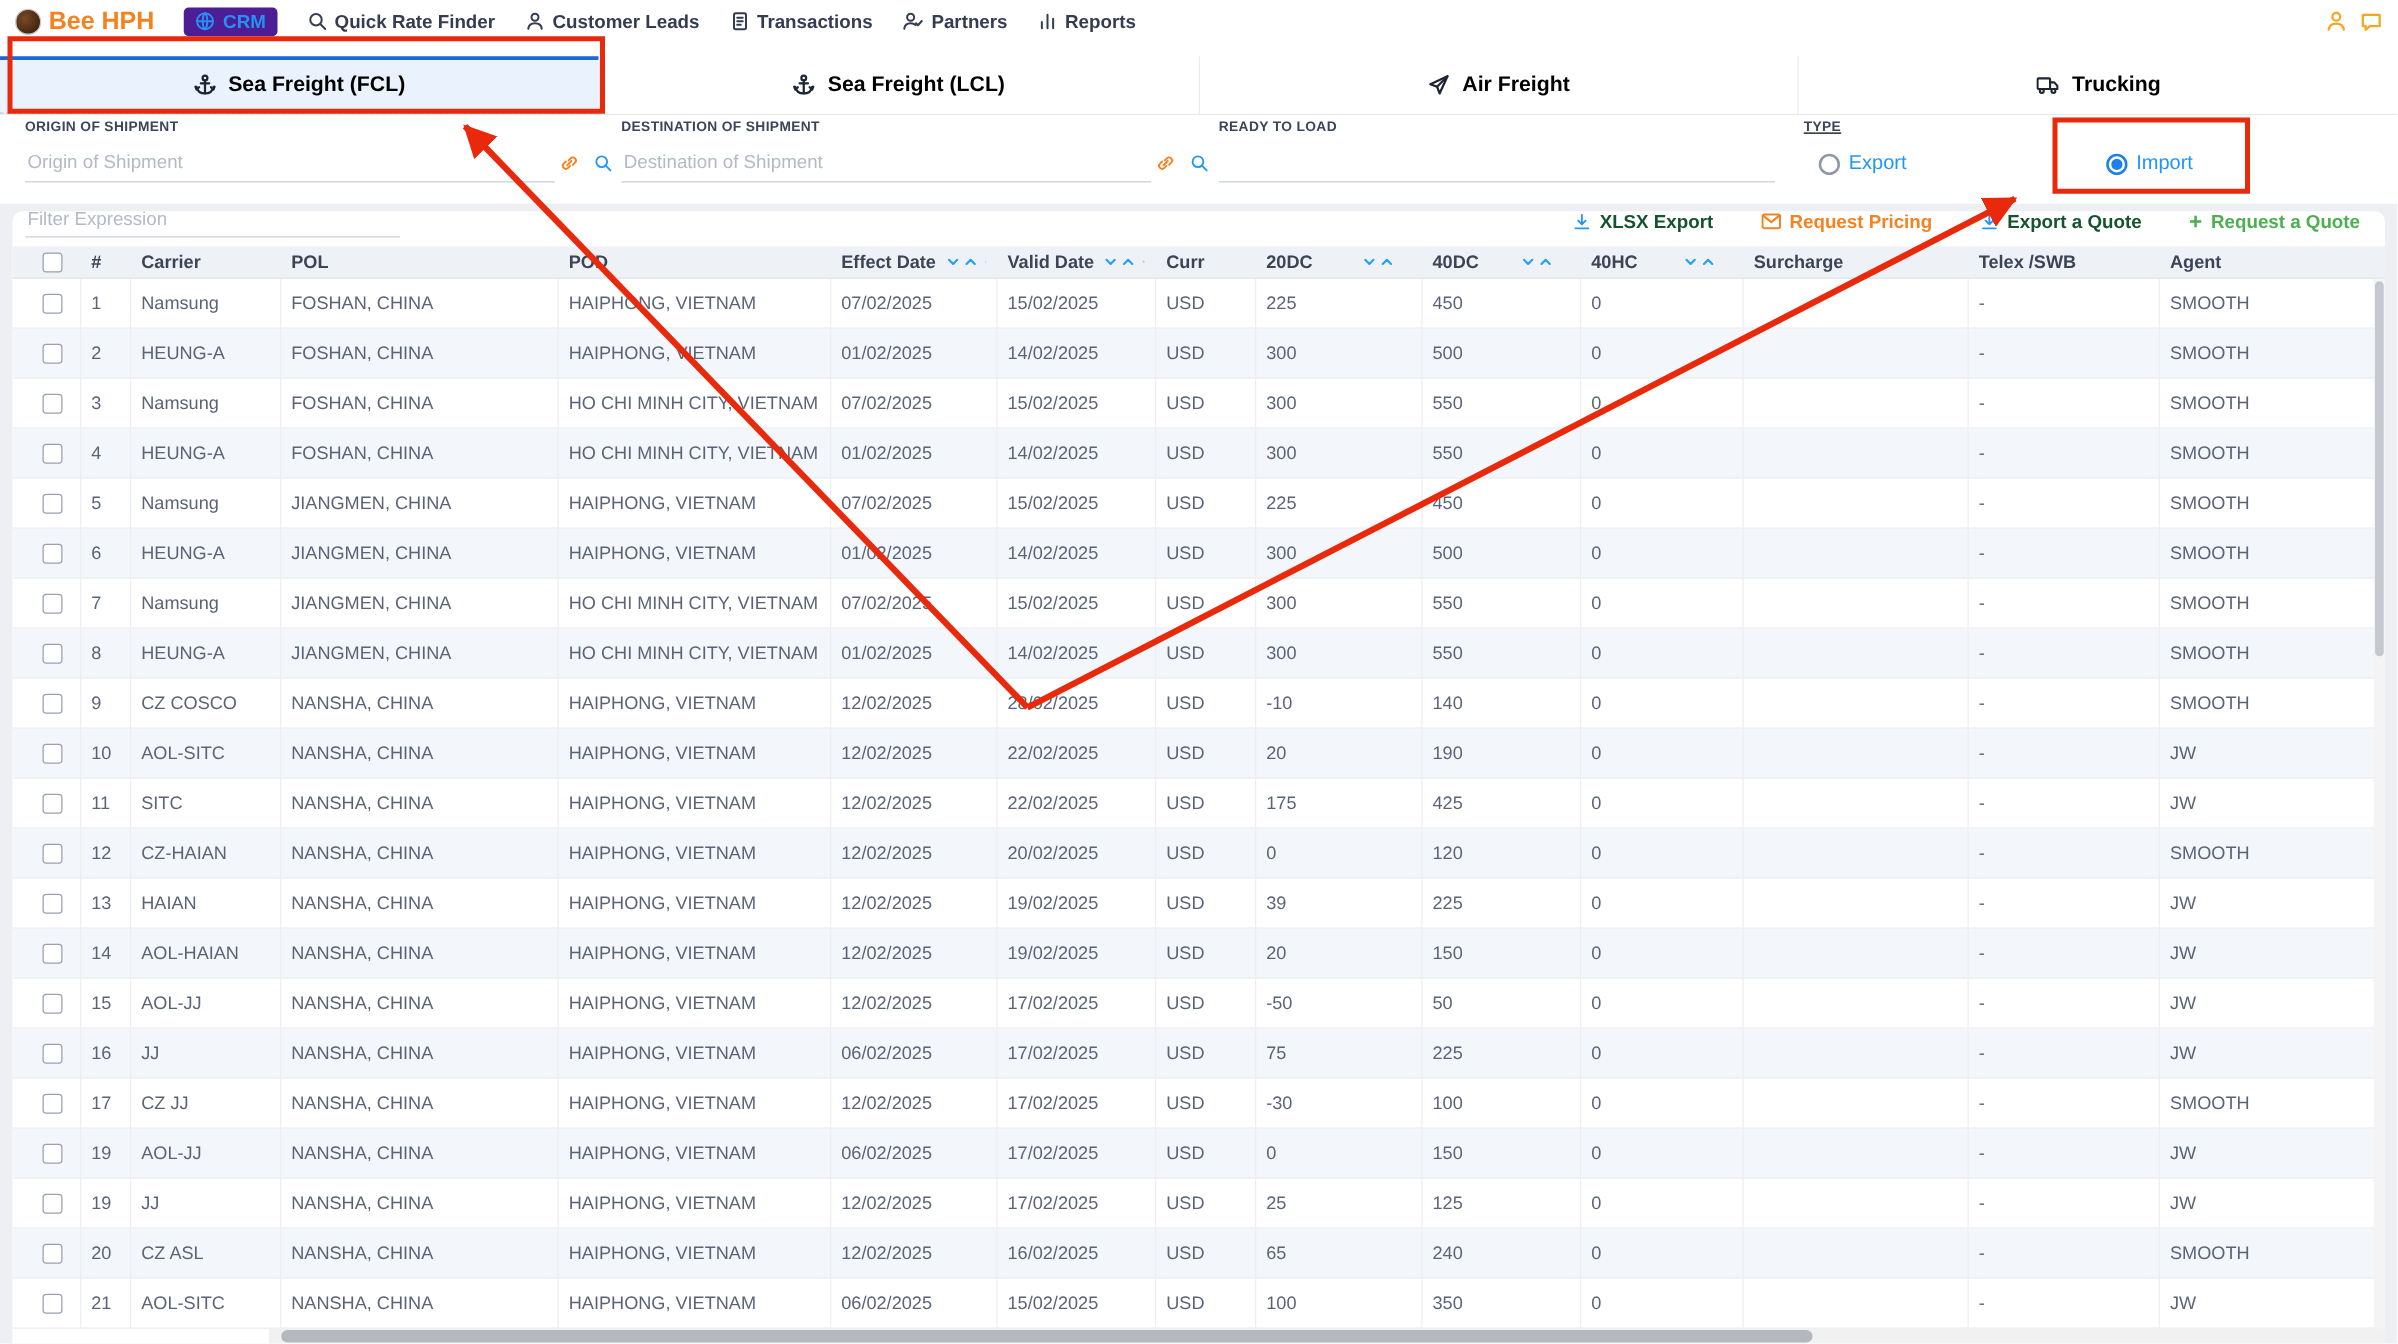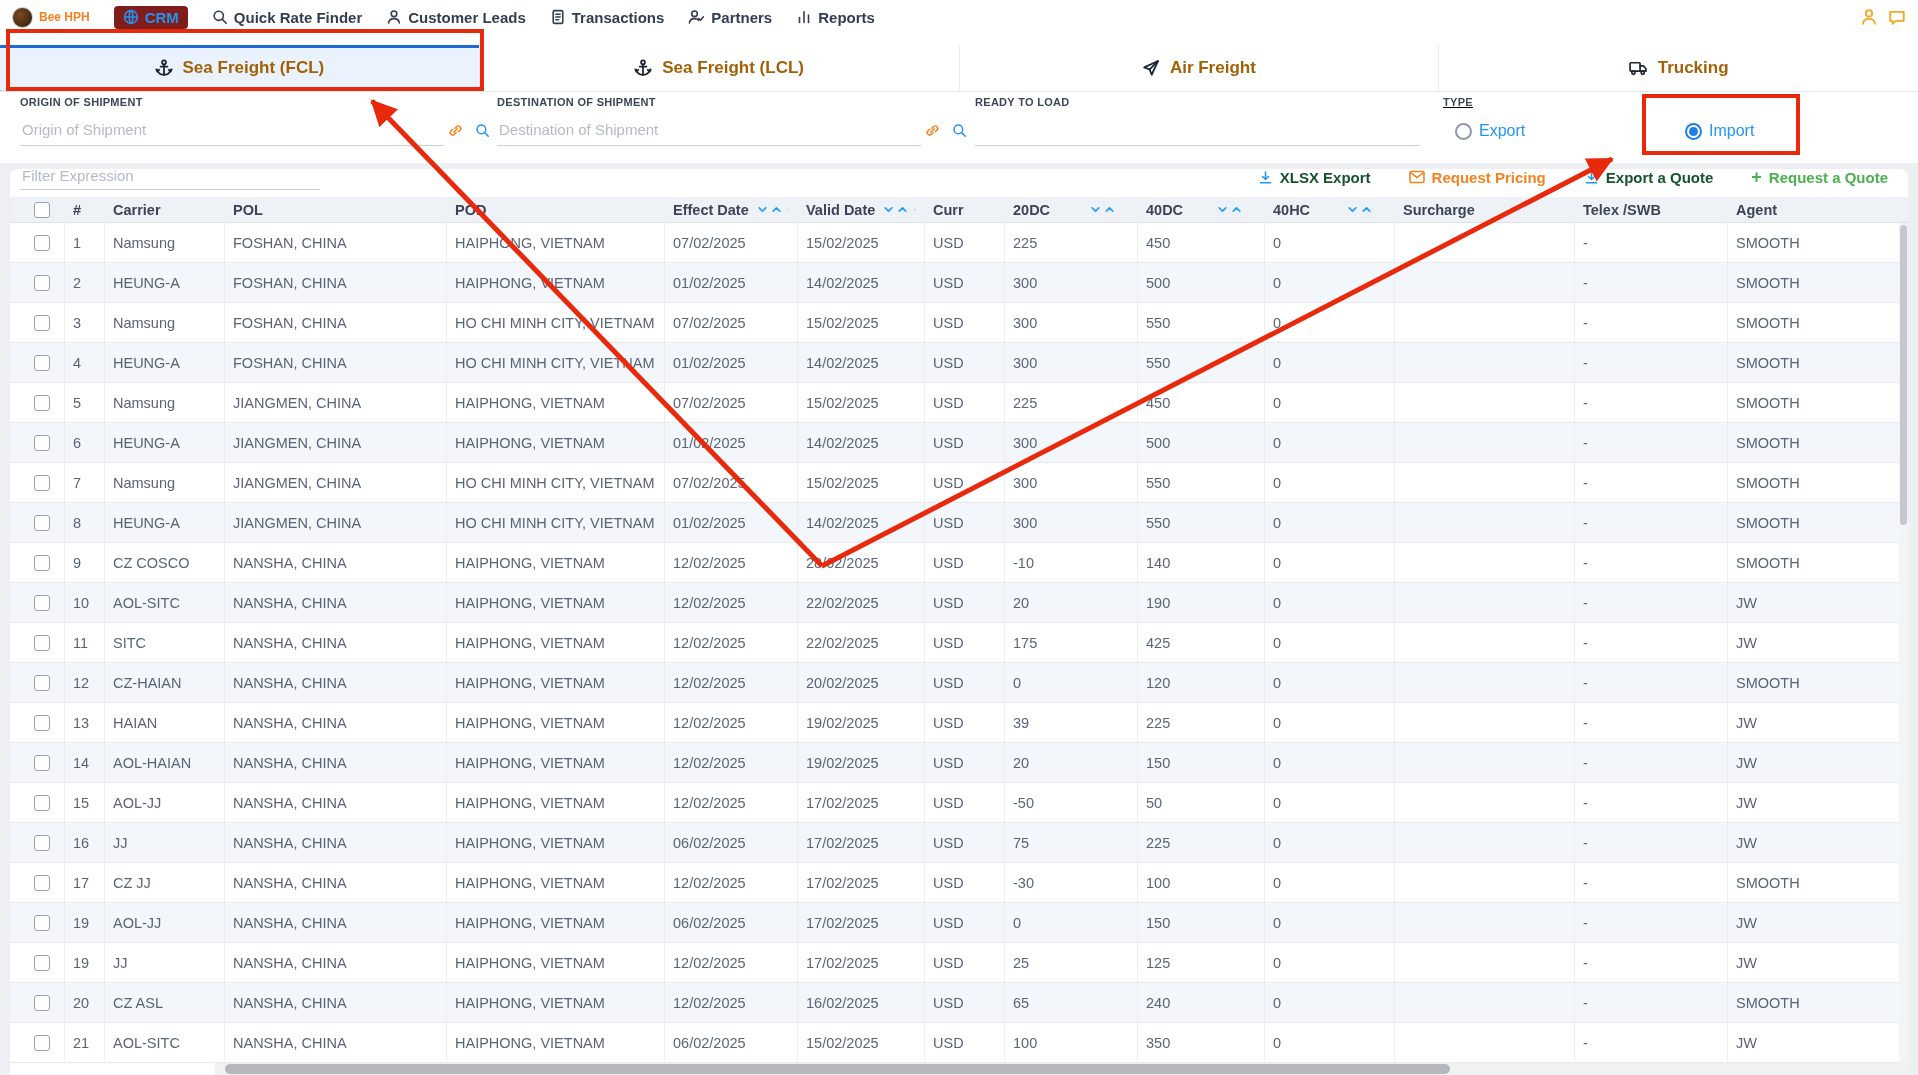--- a/index.html
+++ b/index.html
@@ -3,34 +3,34 @@
 <meta charset="utf-8">
 <style>
   * { margin:0; padding:0; box-sizing:border-box; }
   html,body { width:1918px; height:1075px; overflow:hidden; background:#fff;
     font-family:"Liberation Sans", sans-serif; }
   .page { position:relative; width:1918px; height:1075px; }
 
   
   .topnav { position:absolute; left:0; top:0; width:100%; height:34px; background:#fff;
     display:flex; align-items:center; padding:0 12px; gap:24px; z-index:5; }
-  .brand { display:flex; align-items:center; gap:6px; font-size:12px; font-weight:700; color:#f5821f; }
+  .brand { display:flex; align-items:center; gap:6px; font-size:20px; font-weight:700; color:#f5821f; }
   .logo { width:21px; height:21px; border-radius:50%; background:radial-gradient(circle at 35% 35%, #7a4a22, #2e1a0c); border:1px solid #c8c8c8; }
   .nav-item { display:flex; align-items:center; gap:6px; font-size:15px; font-weight:600; color:#343c52; cursor:pointer; }
   .nav-item svg { stroke:#343c52; }
-  .nav-item.chip { background:#7f1d1d; color:#2492f0; border-radius:4px; padding:3px 9px; }
+  .nav-item.chip { background:#4c1d95; color:#2492f0; border-radius:4px; padding:3px 9px; }
   .nav-item.chip svg { stroke:#2492f0; }
   .nav-right { margin-left:auto; display:flex; align-items:center; gap:10px; }
   .nav-right svg { stroke:#f5a623; }
   .ic { fill:none; stroke-width:1.6; stroke-linecap:round; stroke-linejoin:round; }
 
   
   .tabs { position:absolute; left:0; top:34px; width:100%; height:58px; display:flex; background:#fff; border-bottom:1px solid #e4e7ec; }
   .tab { flex:1 1 0; display:flex; align-items:center; justify-content:center; gap:10px;
-    font-size:17px; font-weight:700; color:#a16207; background:#fff; border-left:1px solid #e9ebf0; cursor:pointer;margin-top:11px; }
+    font-size:17px; font-weight:700; color:#000000; background:#fff; border-left:1px solid #e9ebf0; cursor:pointer;margin-top:11px; }
   .tab:first-child { border-left:none; }
   .tab svg { stroke:#1d2533; }
   .tab.active { background:#eaf2fd; box-shadow:inset 0 3px 0 #1b6ad6; border-bottom:1px dashed #c4c9d2; }
 
   
   .formrow { position:absolute; left:0; top:92px; width:100%; height:71px; background:#fff; }
   .field { position:absolute; top:4px; }
   .flabel { font-size:11px; font-weight:700; letter-spacing:.3px; color:#3b4559; }
   .fline { position:relative; margin-top:9px; }
   .fline input { width:100%; border:none; outline:none; border-bottom:1px solid #c9cfd9;

